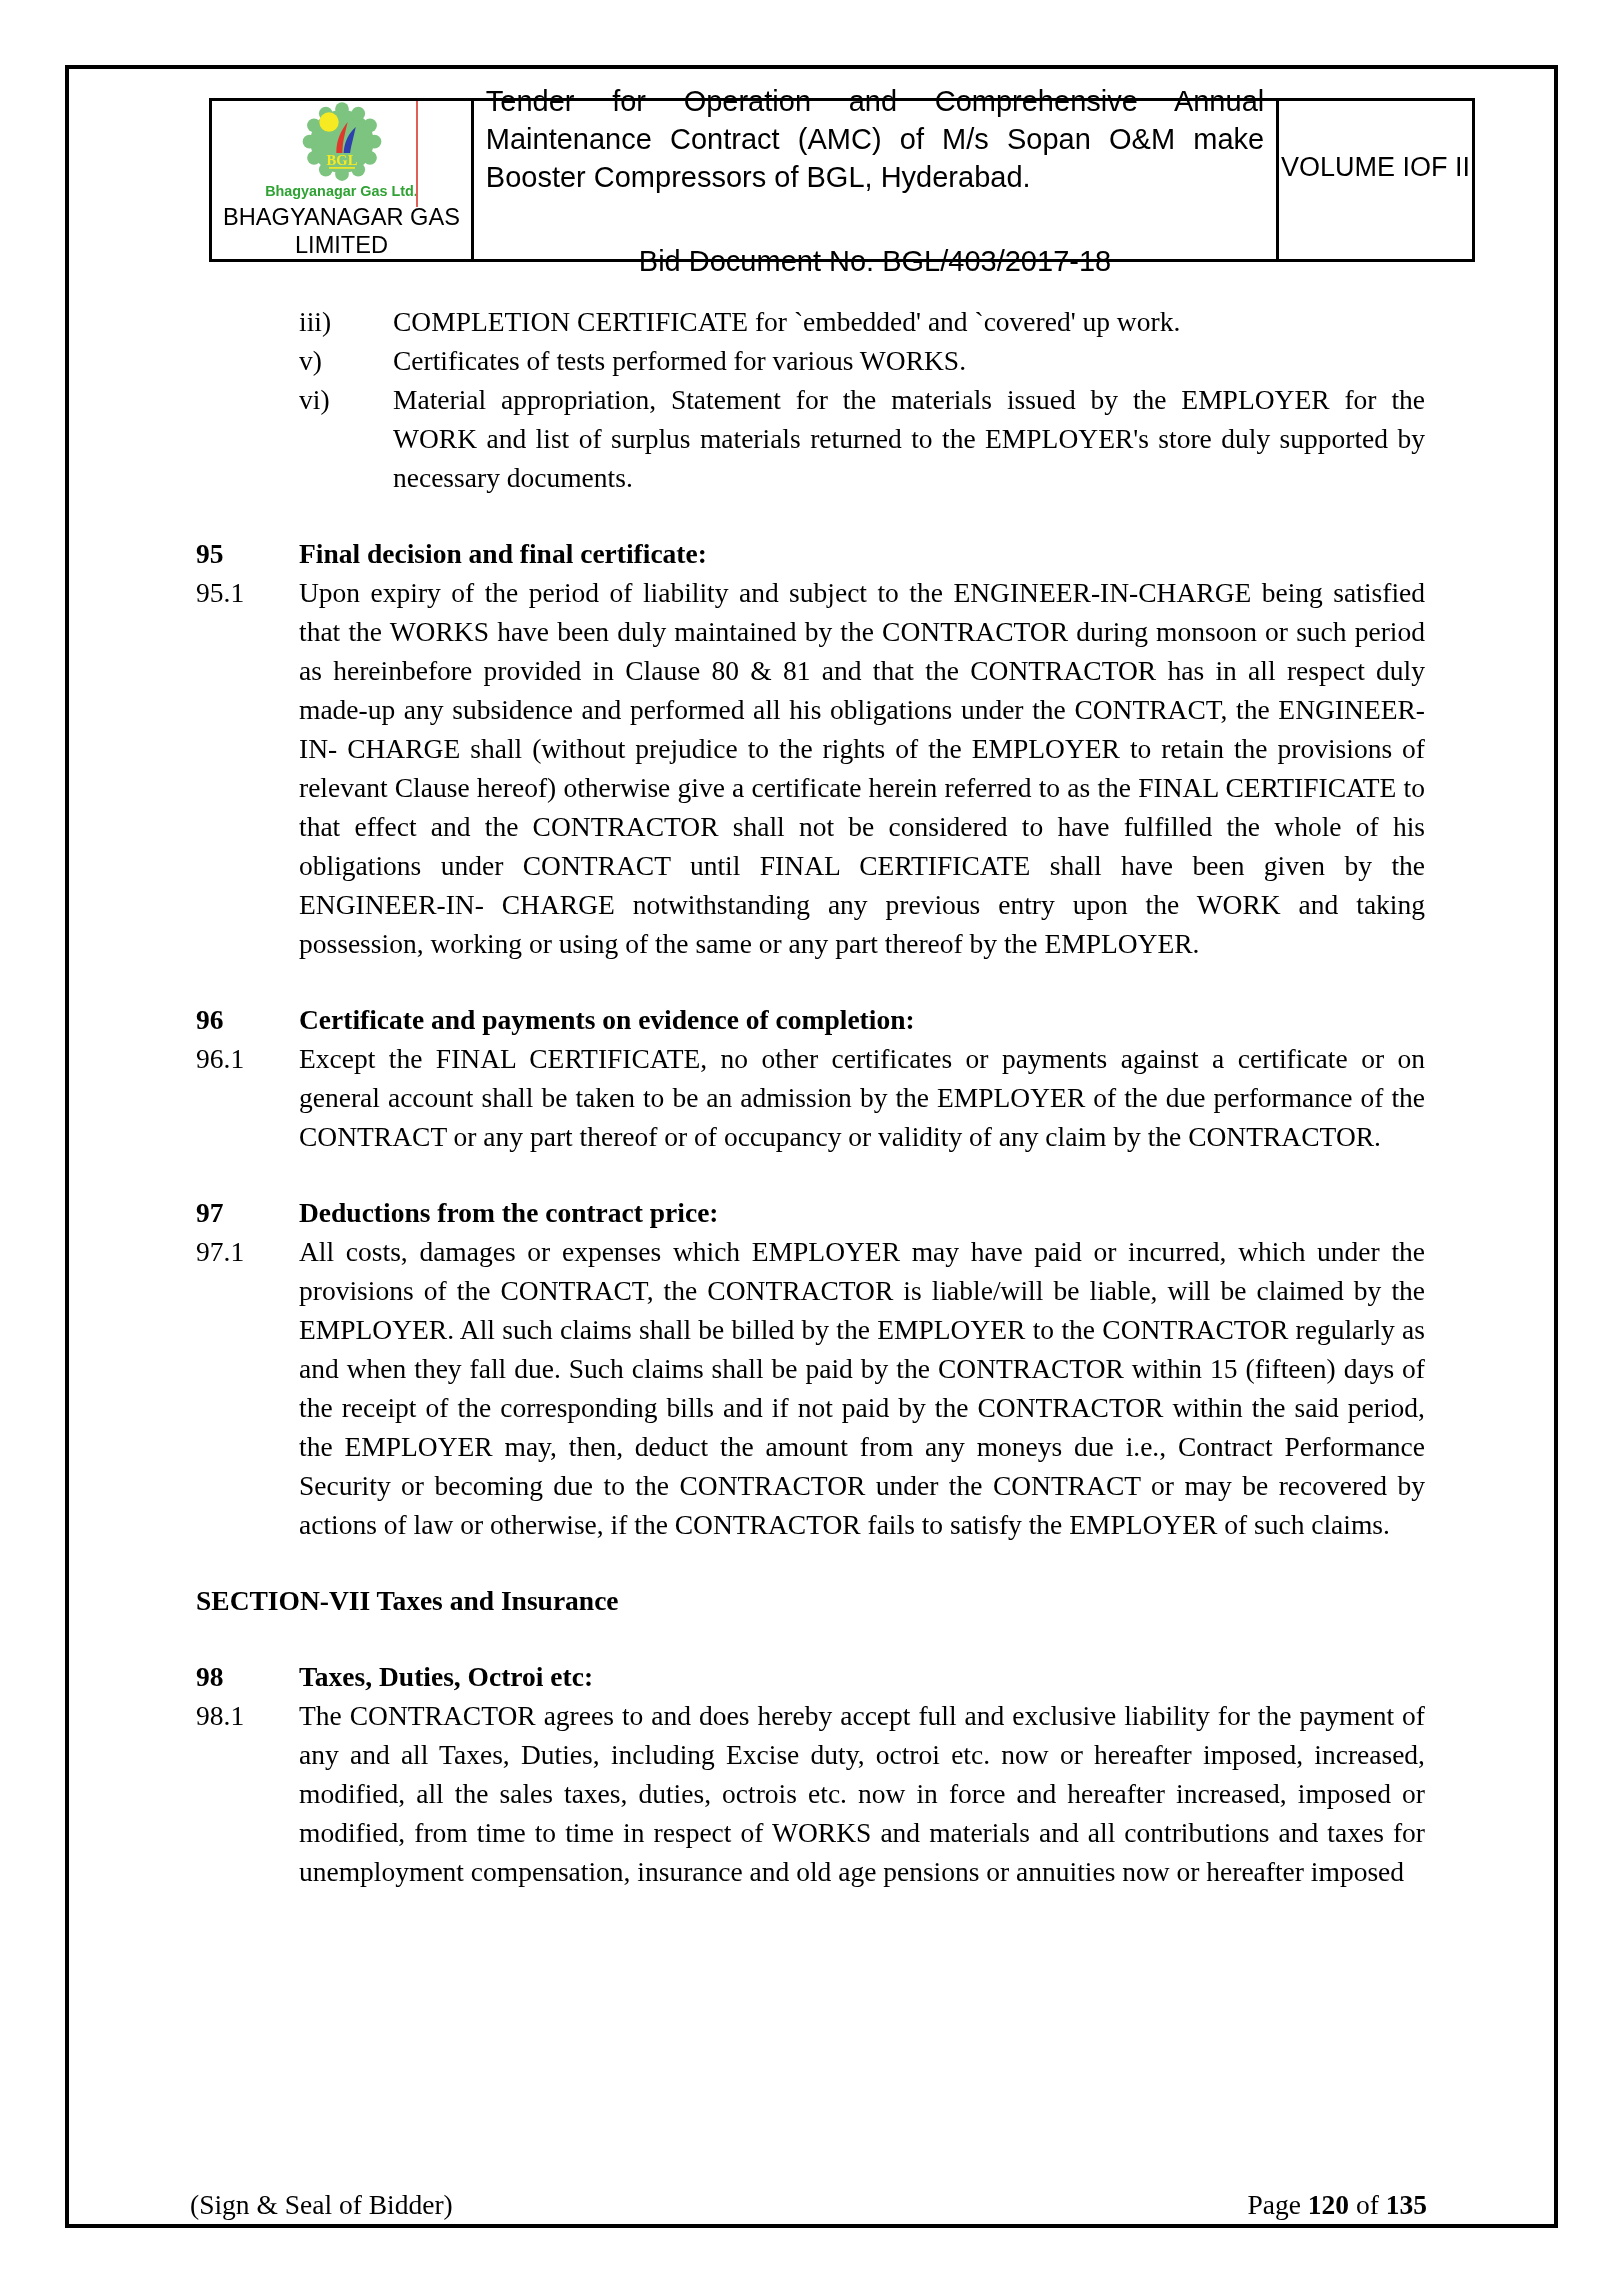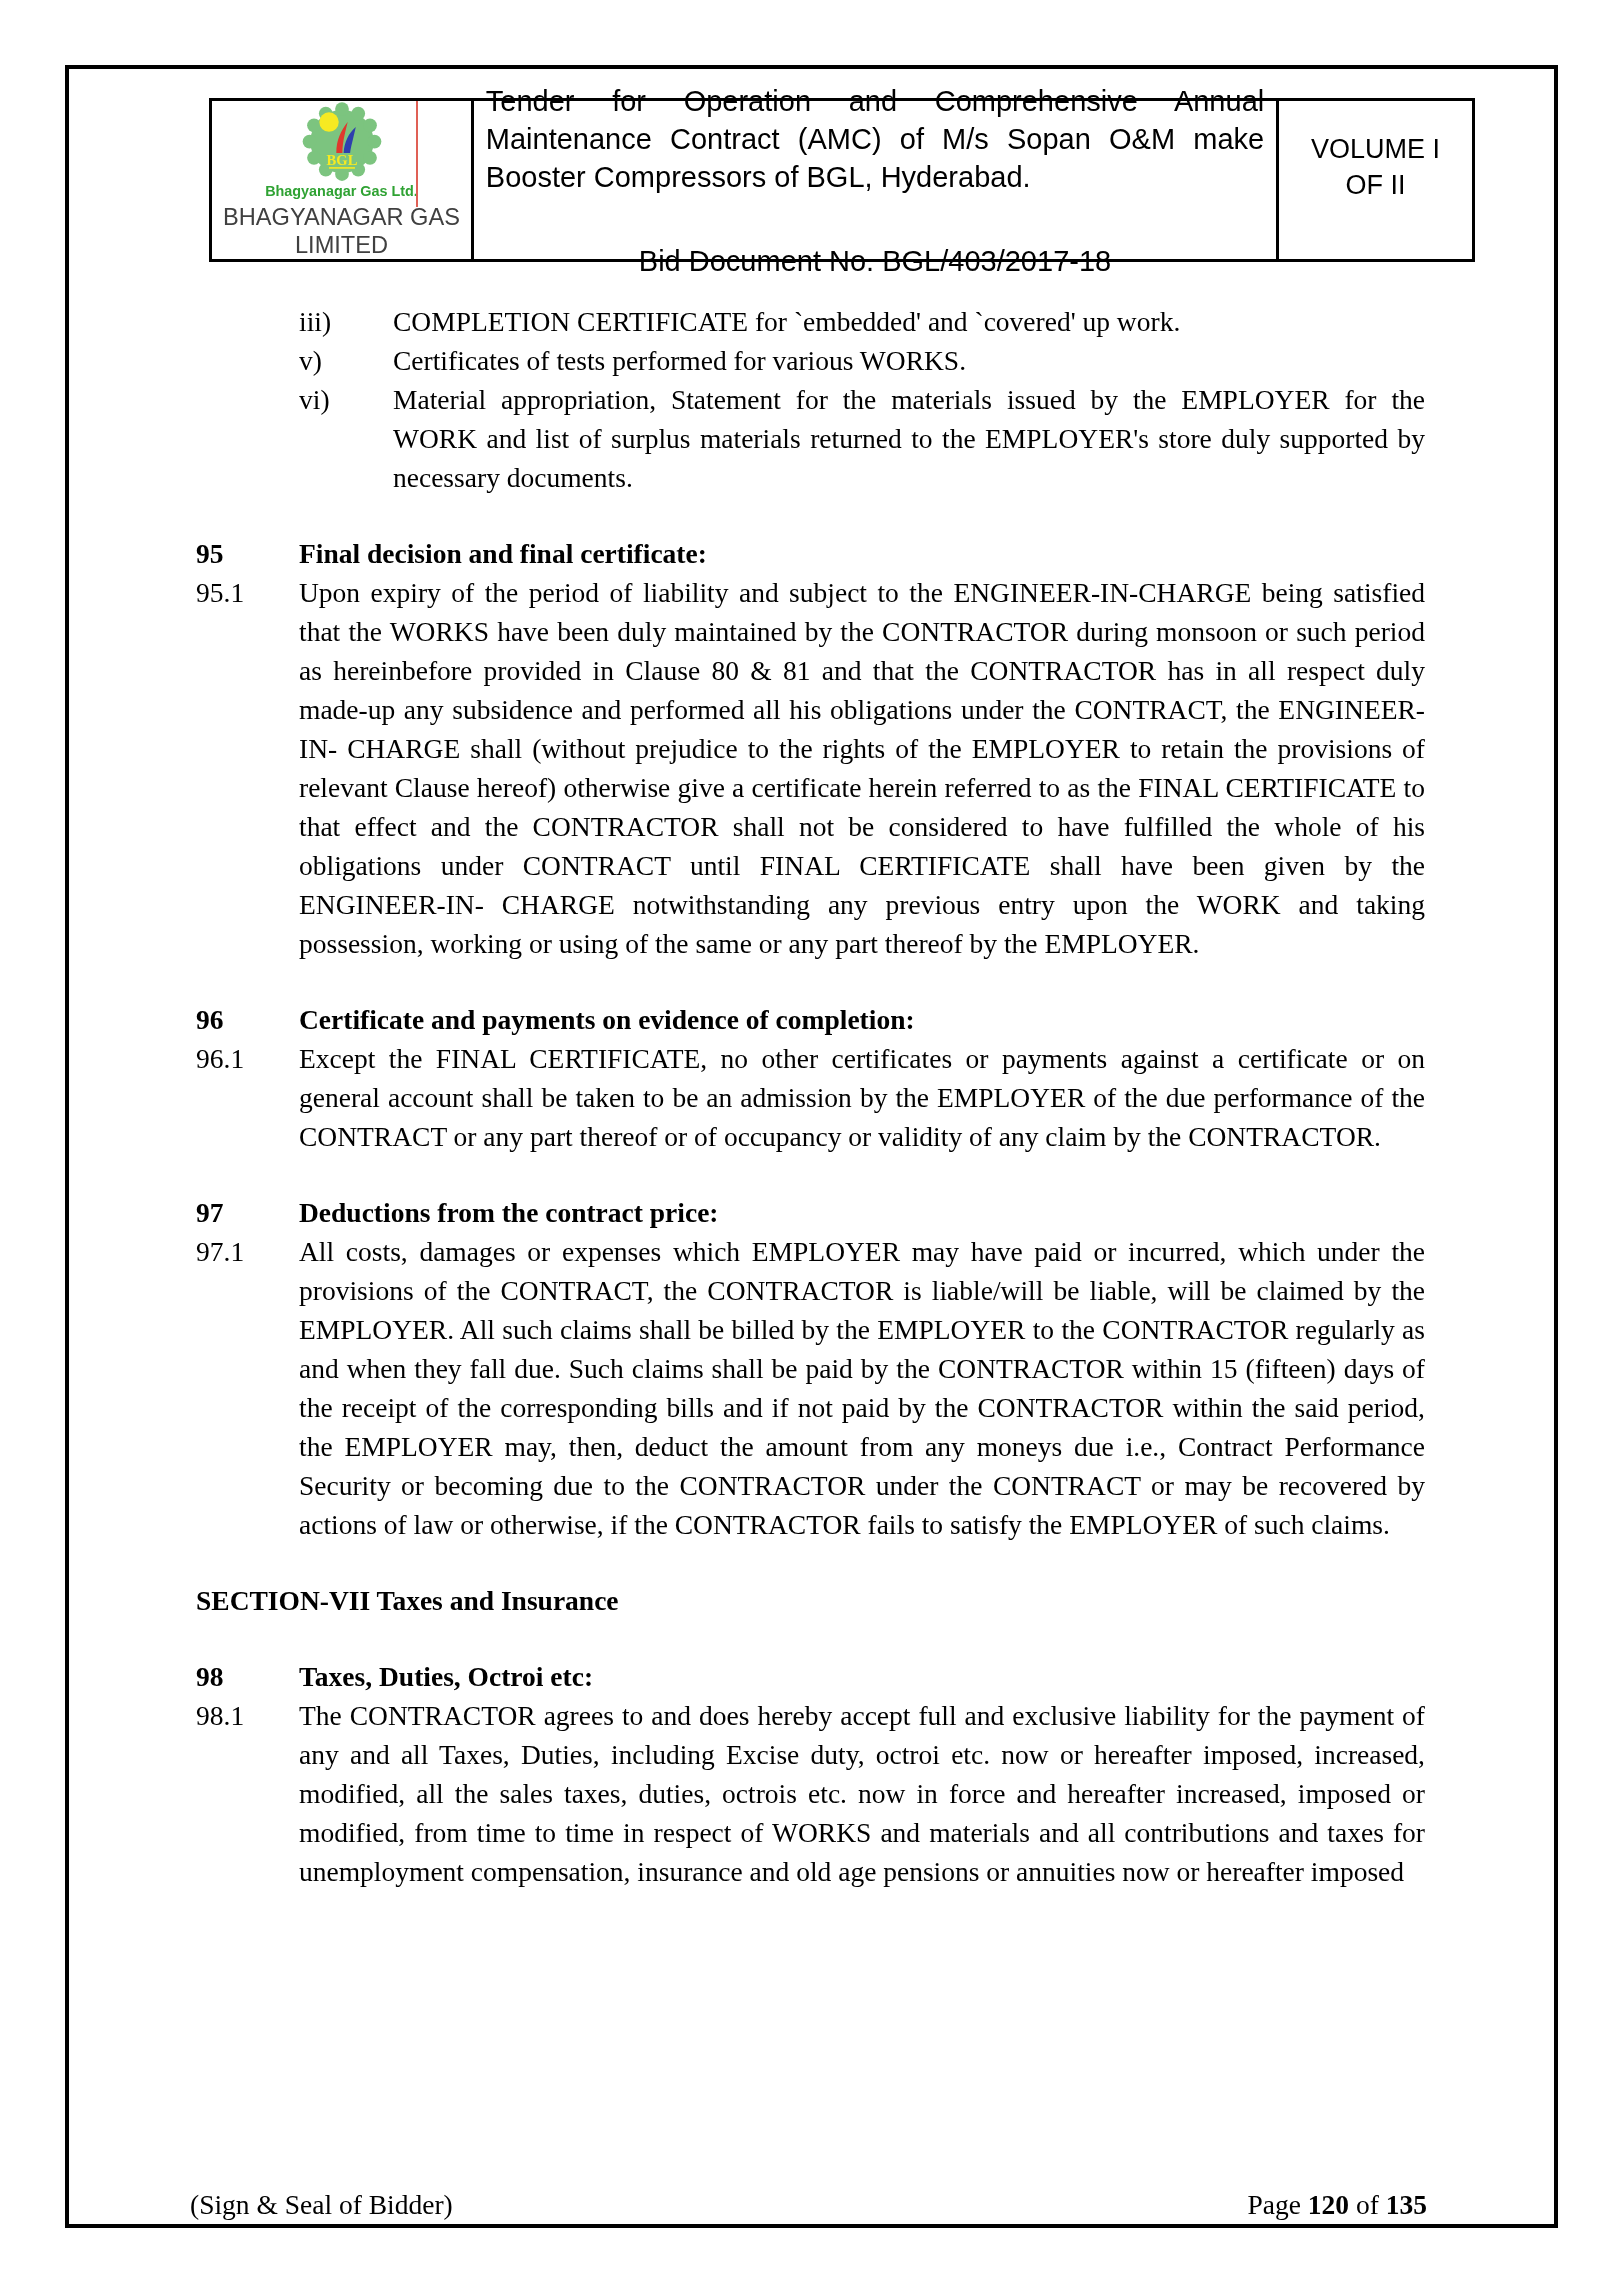--- a/index.html
+++ b/index.html
@@ -58,21 +58,21 @@
   .logo-subtext {
     font-size: 14.4px;
     line-height: 17px;
     font-weight: bold;
     margin-top: 1.3px;
   }
   .company-name {
     font-size: 23.6px;
     line-height: 28px;
     text-align: center;
-    color: #404040;
+    color: #000000;
     margin-top: 2.6px;
   }
   .title-cell {
     flex: 1;
     border-right: 3.3px solid #000000;
     box-sizing: border-box;
     font-family: "Liberation Sans", sans-serif;
     font-size: 29px;
     line-height: 38px;
     padding: 3.9px 11.8px 2.6px 11.8px;
@@ -80,21 +80,22 @@
     flex-direction: column;
     justify-content: center;
     gap: 46px;
   }
   .title-par { text-align: justify; }
   .bid-line { text-align: center; }
   .volume-cell {
     width: 193px;
     flex: none;
     display: flex;
-    flex-direction: column;
+    flex-direction: row;
+    align-items: center;
     justify-content: center;
     font-family: "Liberation Sans", sans-serif;
     font-size: 27px;
     line-height: 36px;
     text-align: center;
     padding-bottom: 26px;
     box-sizing: border-box;
   }
   
   .content {

